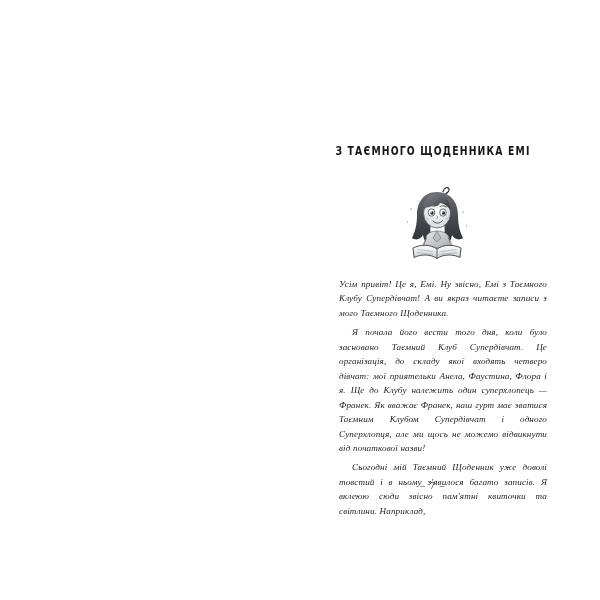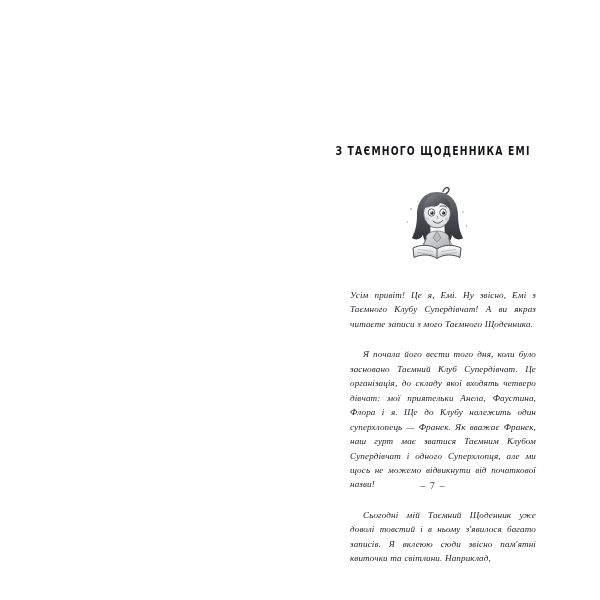--- a/index.html
+++ b/index.html
@@ -64,21 +64,21 @@
     font-style: italic;
     font-size: 9.1px;
     line-height: 14.45px;
     color: #1b1c20;
     text-align: justify;
     text-justify: inter-word;
     letter-spacing: 0.12px;
     word-spacing: 0.2px;
   }
   .bodycopy p {
-    margin: 16px;
+    margin: 5px;
     text-indent: 13px;
   }
   .bodycopy p.no-indent {
     text-indent: 0;
   }
 
   
   .folio {
     position: absolute;
     left: 0;

